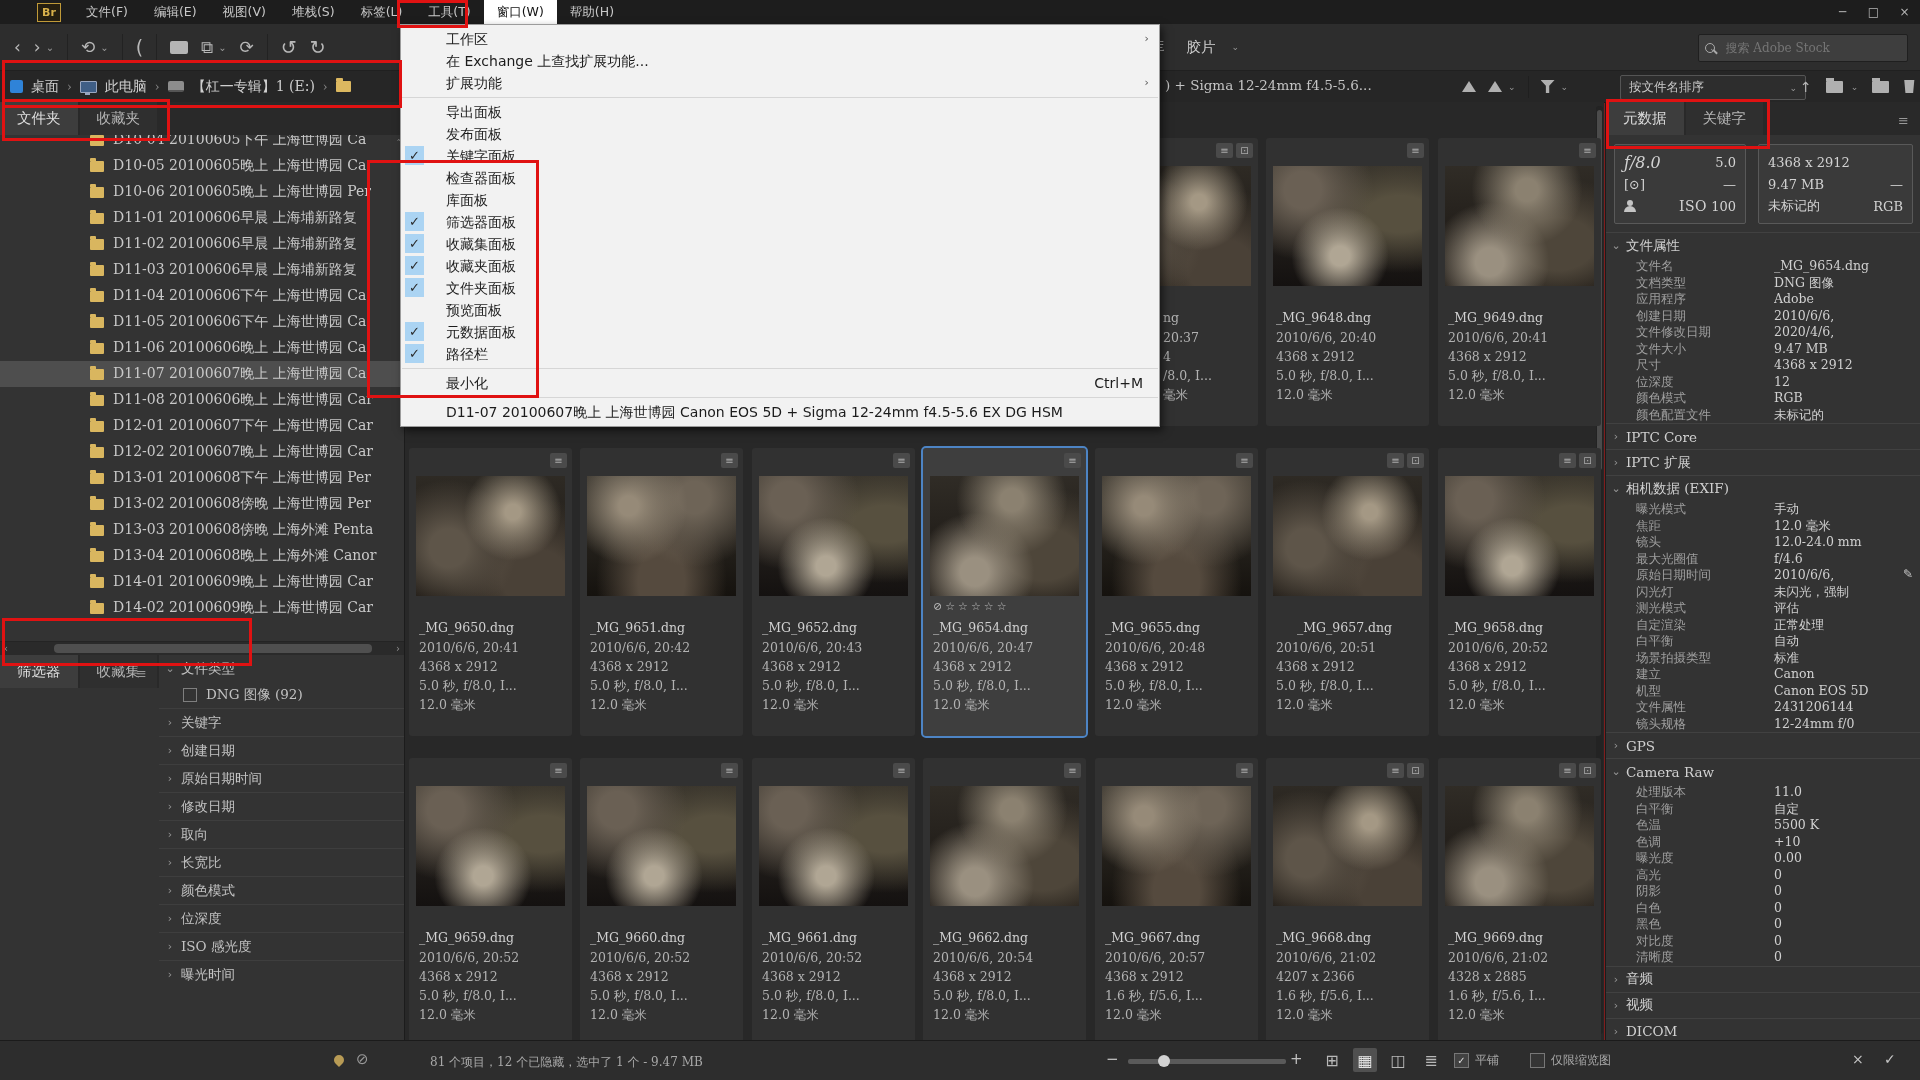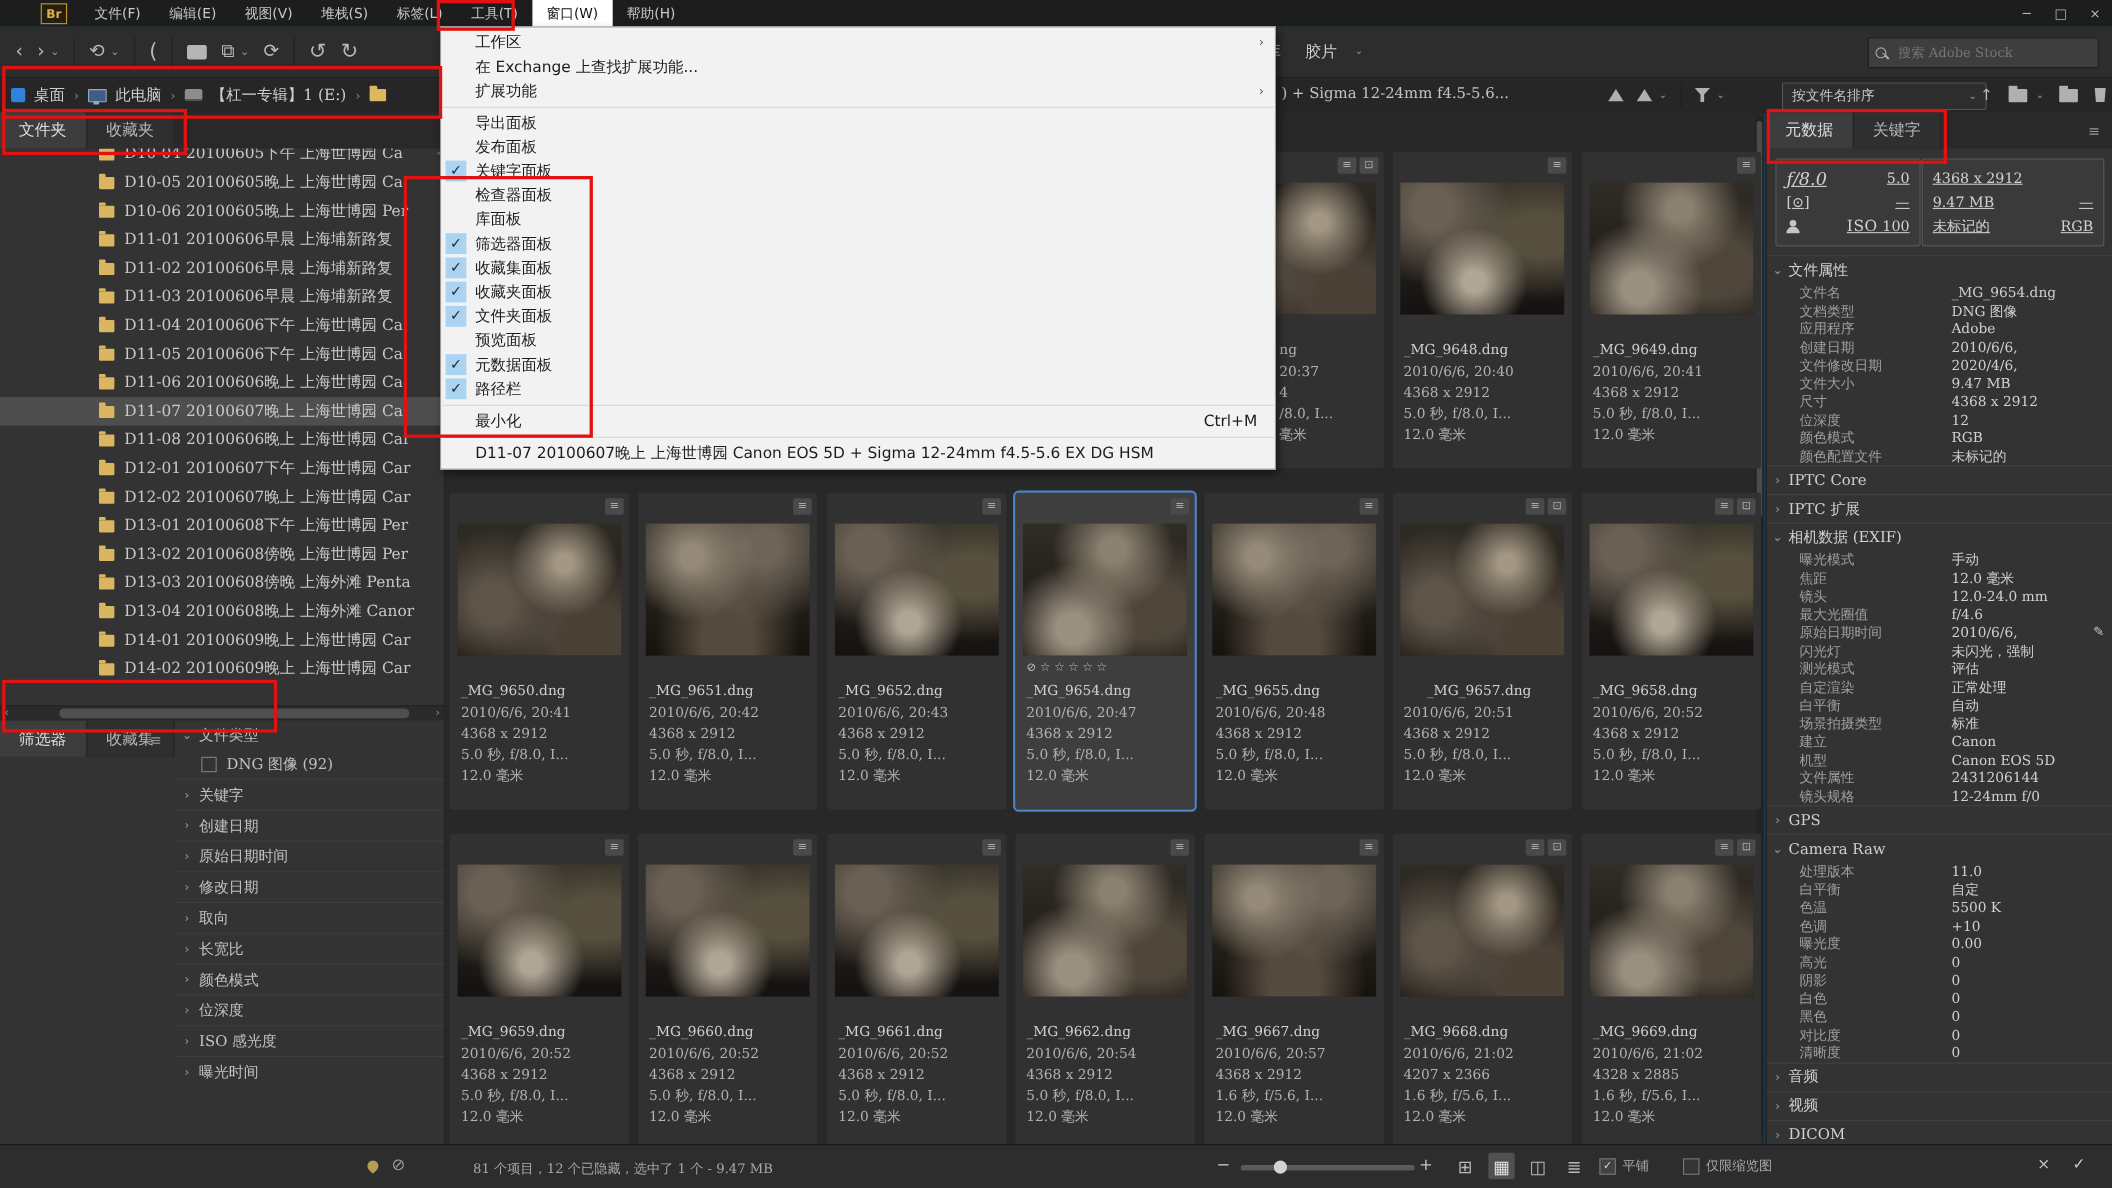--- a/index.html
+++ b/index.html
@@ -1,16 +1,16 @@
 <!DOCTYPE html>
 <html><head>
 <meta charset="utf-8">
 <style>
   html,body{margin:0;padding:0;background:#111;}
-  #app{position:relative;width:1920px;height:1080px;background:#0c4a6e;overflow:hidden;
+  #app{position:relative;width:1920px;height:1080px;background:#7f1d1d;overflow:hidden;
        font-family:"DejaVu Serif","Liberation Serif",serif;color:#c8c8c8;}
   .sans{font-family:"DejaVu Sans","Liberation Sans",sans-serif;}
 
   
   .menubar{position:absolute;left:0;top:0;width:1920px;height:24px;background:#1d1d1d;
            display:flex;align-items:center;font-size:12.5px;color:#c8c8c8;z-index:40;}
   .br-logo{width:22px;height:17px;border:1px solid #c09a38;color:#d9b14a;background:#261f10;
            font-weight:bold;font-size:11px;display:flex;align-items:center;justify-content:center;
            margin:0 12px 0 37px;font-family:"DejaVu Sans",sans-serif;}
   .menu-item{padding:0 13px;height:40px;display:flex;align-items:center;}
@@ -117,21 +117,21 @@
   .rating{position:absolute;top:152px;left:10px;font-size:11px;color:#b5b5b5;letter-spacing:3px;}
   .tx{position:absolute;left:10px;right:5px;font-size:12.5px;color:#b2b2b2;white-space:nowrap;overflow:hidden;}
   .tx.nm{color:#d0d0d0;}
   .tx.frag{padding-left:58px;}
   .vscroll{position:absolute;right:1px;top:4px;width:7px;height:928px;background:#232323;border-radius:3px;}
   .vthumb{position:absolute;left:1px;top:4px;width:5px;height:360px;background:#4b4b4b;border-radius:3px;}
 
   
   .rightpanel{position:absolute;left:1605px;top:102px;width:315px;height:938px;background:#333;
               border-left:1px solid #1c1c1c;overflow:hidden;}
-  .placard{display:flex;gap:1px;padding:9px 8px 8px;text-decoration:underline;}
+  .placard{display:flex;gap:12px;padding:9px 8px 8px;}
   .pbox{border:1px solid #595959;background:#3a3a3a;border-radius:2px;padding:6px 9px;}
   .pbox.left{width:112px;}
   .pbox.right{flex:1;}
   .prow{display:flex;align-items:center;justify-content:space-between;height:22px;font-size:13px;color:#d2d2d2;}
   .fnum{font-size:16px;font-style:italic;}
   .iso-s{font-size:14px;letter-spacing:.5px;}
   .icon-person{width:12px;height:12px;position:relative;}
   .icon-person::before{content:"";position:absolute;left:3px;top:0;width:6px;height:6px;border-radius:50%;background:#c4c4c4;}
   .icon-person::after{content:"";position:absolute;left:0;top:6px;width:12px;height:6px;border-radius:6px 6px 0 0;background:#c4c4c4;}
   .msection{height:25px;display:flex;align-items:center;font-size:13.5px;color:#d0d0d0;border-top:1px solid #414141;}
@@ -163,21 +163,21 @@
   .sb-x{position:absolute;left:1852px;top:10px;color:#c5c5c5;font-size:14px;font-family:"DejaVu Sans",sans-serif;}
   .sb-v{position:absolute;left:1884px;top:10px;color:#c5c5c5;font-size:14px;font-family:"DejaVu Sans",sans-serif;}
   .watermark{position:absolute;left:1600px;top:1044px;font-family:"DejaVu Sans Mono","Liberation Mono",monospace;
              font-size:21px;font-weight:bold;letter-spacing:2px;color:rgba(120,170,200,0.45);z-index:5;}
 
   
   .dropdown{position:absolute;left:400px;top:24px;width:758px;background:#f2f2f2;
             border:1px solid #9c9c9c;box-shadow:3px 4px 8px rgba(0,0,0,.55);z-index:50;
             font-family:"DejaVu Sans","Liberation Sans",sans-serif;font-size:14px;color:#1c1c1c;
             padding:3px 0;}
-  .ditem{height:22px;line-height:22px;position:relative;padding-left:31px;white-space:nowrap;overflow:hidden;}
+  .ditem{height:22px;line-height:22px;position:relative;padding-left:45px;white-space:nowrap;overflow:hidden;}
   .dcheck{position:absolute;left:4px;top:1px;width:19px;height:19px;background:#abd4f3;
           display:flex;align-items:center;justify-content:center;color:#2b2b2b;font-size:13px;}
   .dsub{position:absolute;right:10px;color:#555;font-size:11px;}
   .dshort{position:absolute;right:16px;color:#1c1c1c;}
   .dsep{height:1px;background:#d6d6d6;margin:3px 1px;}
 
   
   .redbox{position:absolute;border:3px solid #e01212;z-index:70;pointer-events:none;}
 </style>
 </head>

